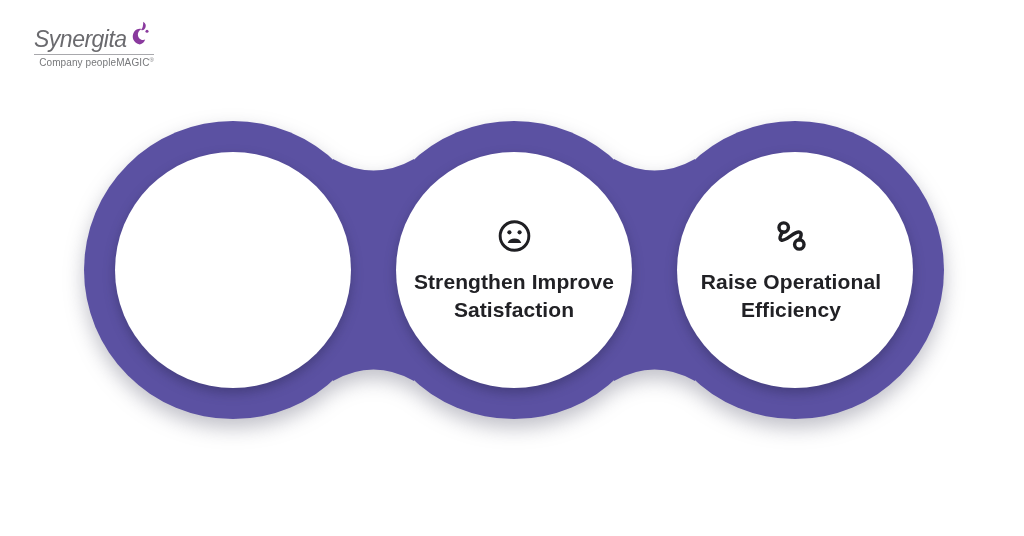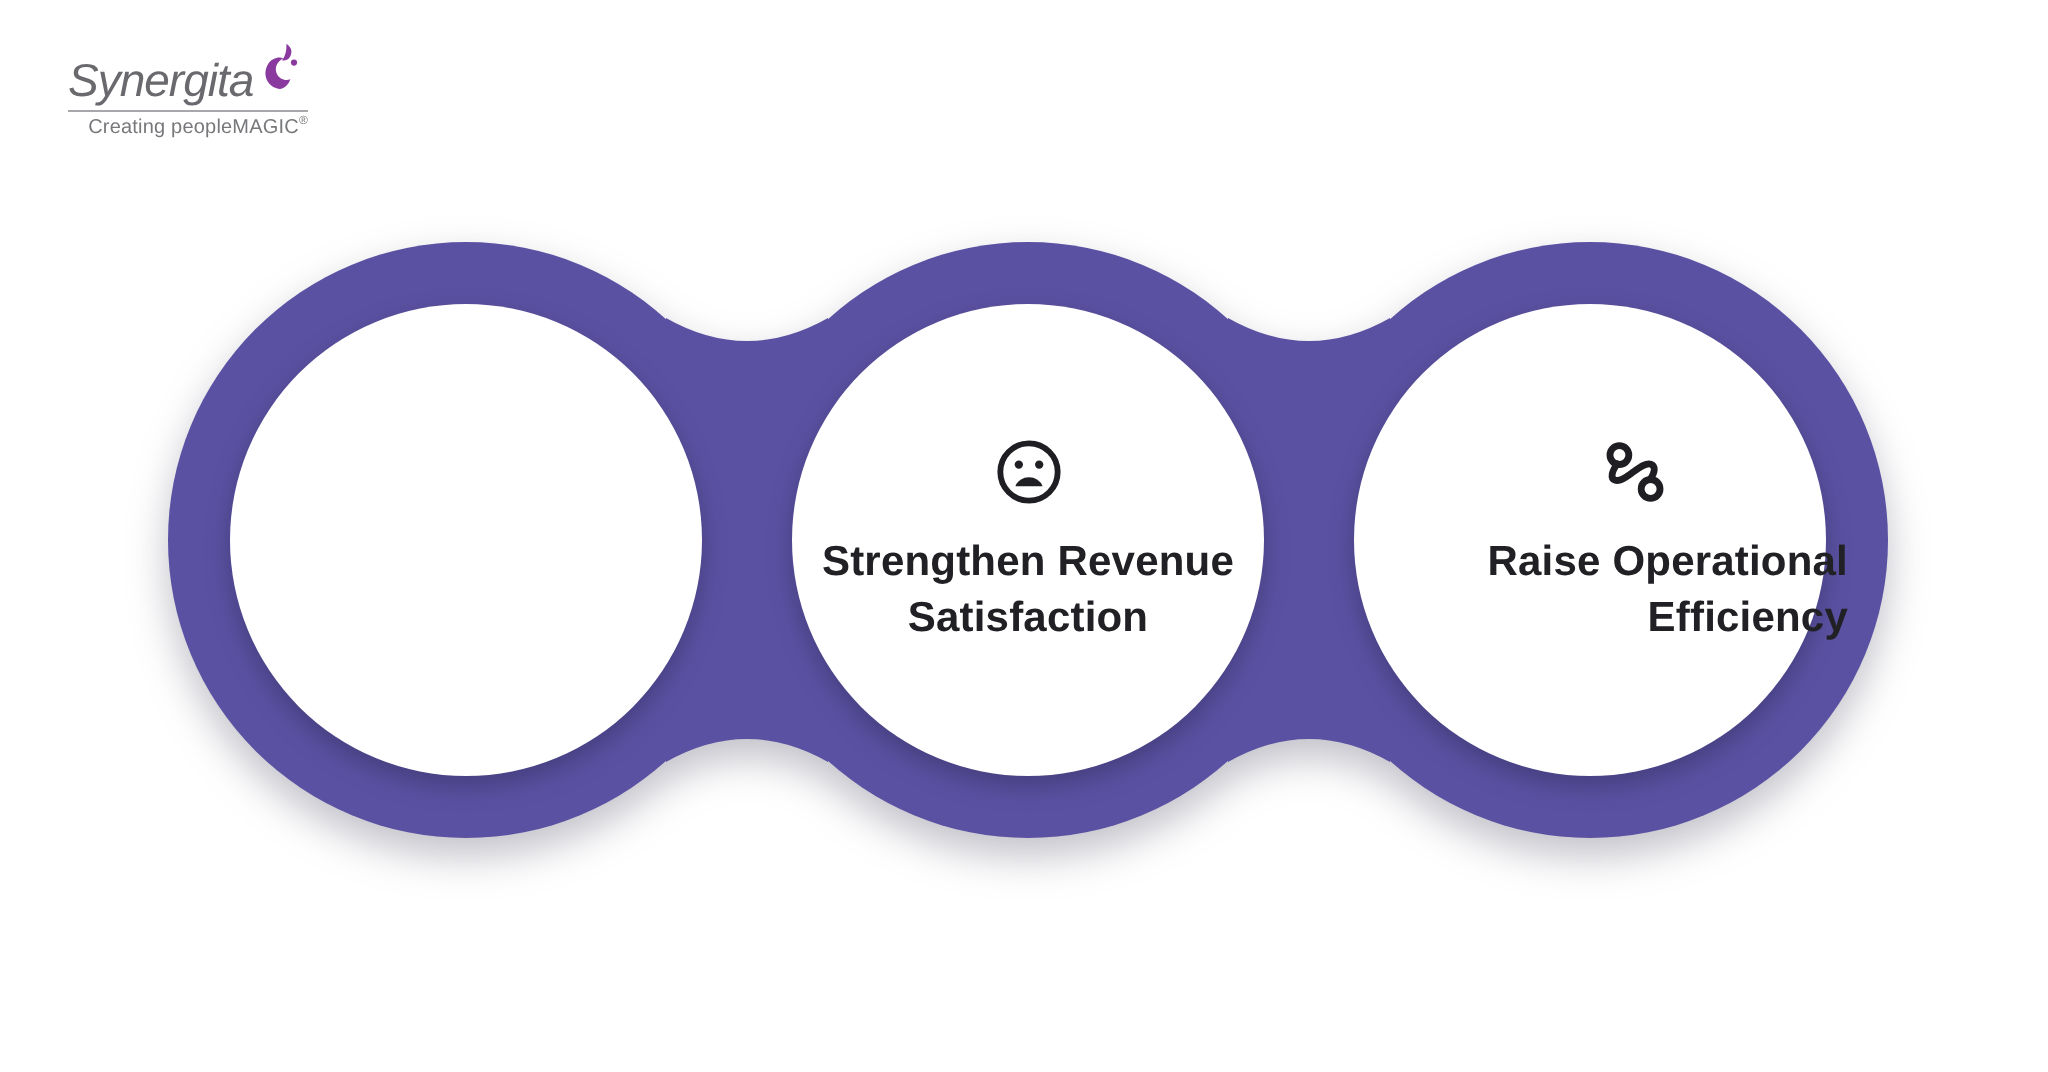--- a/index.html
+++ b/index.html
@@ -60,21 +60,21 @@
     width: 220px;
     transform: translate(-50%, -50%);
     display: flex;
     flex-direction: column;
     align-items: center;
     gap: 13px;
     text-align: center;
   }
   .node-1 { left: 233px; }
   .node-2 { left: 514px; }
-  .node-3 { left: 817px; text-align: right; }
+  .node-3 { left: 791px; }
 
   .node-icon { height: 38px; display: flex; align-items: center; justify-content: center; }
 
   .node-label {
     width: 214px;
     font-size: 21px;
     font-weight: 700;
     color: #212125;
     line-height: 28px;
     letter-spacing: 0.1px;
@@ -90,21 +90,21 @@
       <span class="brand-text">Synergita</span>
       <span class="flame">
         <svg width="20" height="26" viewBox="0 0 26 32">
           <path d="M14,31 C6,29.5 2.5,21.5 6.5,14.8 C8.8,11.2 13,9.8 16.4,10.9 C12.2,13.2 10.4,17.4 12.4,21.4 C14,24.5 17.8,26 21,24.6 C20.1,27.8 17.4,30.6 14,31 Z" fill="#8a3a9e"></path>
           <path d="M18.5,1.5 Q23.3,4.8 21.2,9.4 Q19.3,13.2 15.6,12.2 Q18.7,8.8 18.5,1.5 Z" fill="#8a3a9e"></path>
           <circle cx="23.4" cy="13.8" r="2" fill="#8a3a9e"></circle>
         </svg>
       </span>
     </div>
     <div class="logo-divider"></div>
-    <div class="tagline"><span>Creating peopleMAGIC</span><sup>®</sup></div>
+    <div class="tagline"><span>Company peopleMAGIC</span><sup>®</sup></div>
   </div>
 
   <svg class="blob-svg" width="1024" height="536" viewBox="0 0 1024 536">
     <g class="blob-group" fill="#5b51a2">
       <circle cx="233" cy="270" r="149"></circle>
       <circle cx="514" cy="270" r="149"></circle>
       <circle cx="795" cy="270" r="149"></circle>
       <path d="M333,159 Q373.5,182 414,159 L414,381 Q373.5,358 333,381 Z"></path>
       <path d="M614,159 Q654.5,182 695,159 L695,381 Q654.5,358 614,381 Z"></path>
     </g>
@@ -118,21 +118,21 @@
 
   <div class="node node-2">
     <div class="node-icon">
       <svg width="37" height="37" viewBox="0 0 24 24">
         <circle cx="12" cy="12" r="9.3" fill="none" stroke="#1f1f23" stroke-width="1.9"></circle>
         <circle cx="8.7" cy="9.6" r="1.35" fill="#1f1f23"></circle>
         <circle cx="15.3" cy="9.6" r="1.35" fill="#1f1f23"></circle>
         <path d="M7.6,16.6 A4.6,4.1 0 0 1 16.4,16.6 Z" fill="#1f1f23"></path>
       </svg>
     </div>
-    <div class="node-label">Strengthen Revenue Satisfaction</div>
+    <div class="node-label">Strengthen Improve Satisfaction</div>
   </div>
 
   <div class="node node-3">
     <div class="node-icon">
       <svg width="39" height="39" viewBox="0 0 24 24">
         <g fill="none" stroke="#1f1f23" stroke-width="2.1" stroke-linecap="round">
           <circle cx="7.2" cy="6.8" r="2.9"></circle>
           <circle cx="16.8" cy="17.2" r="2.9"></circle>
           <path d="M6.5,9.5 C4.9,11.8 4.3,13.9 5.8,14.5 C7.3,15.1 9.2,13.6 11.3,12.1 C13.4,10.6 15.4,9.1 16.9,9.6 C18.5,10.2 18.1,12.2 16.7,14.3"></path>
         </g>

